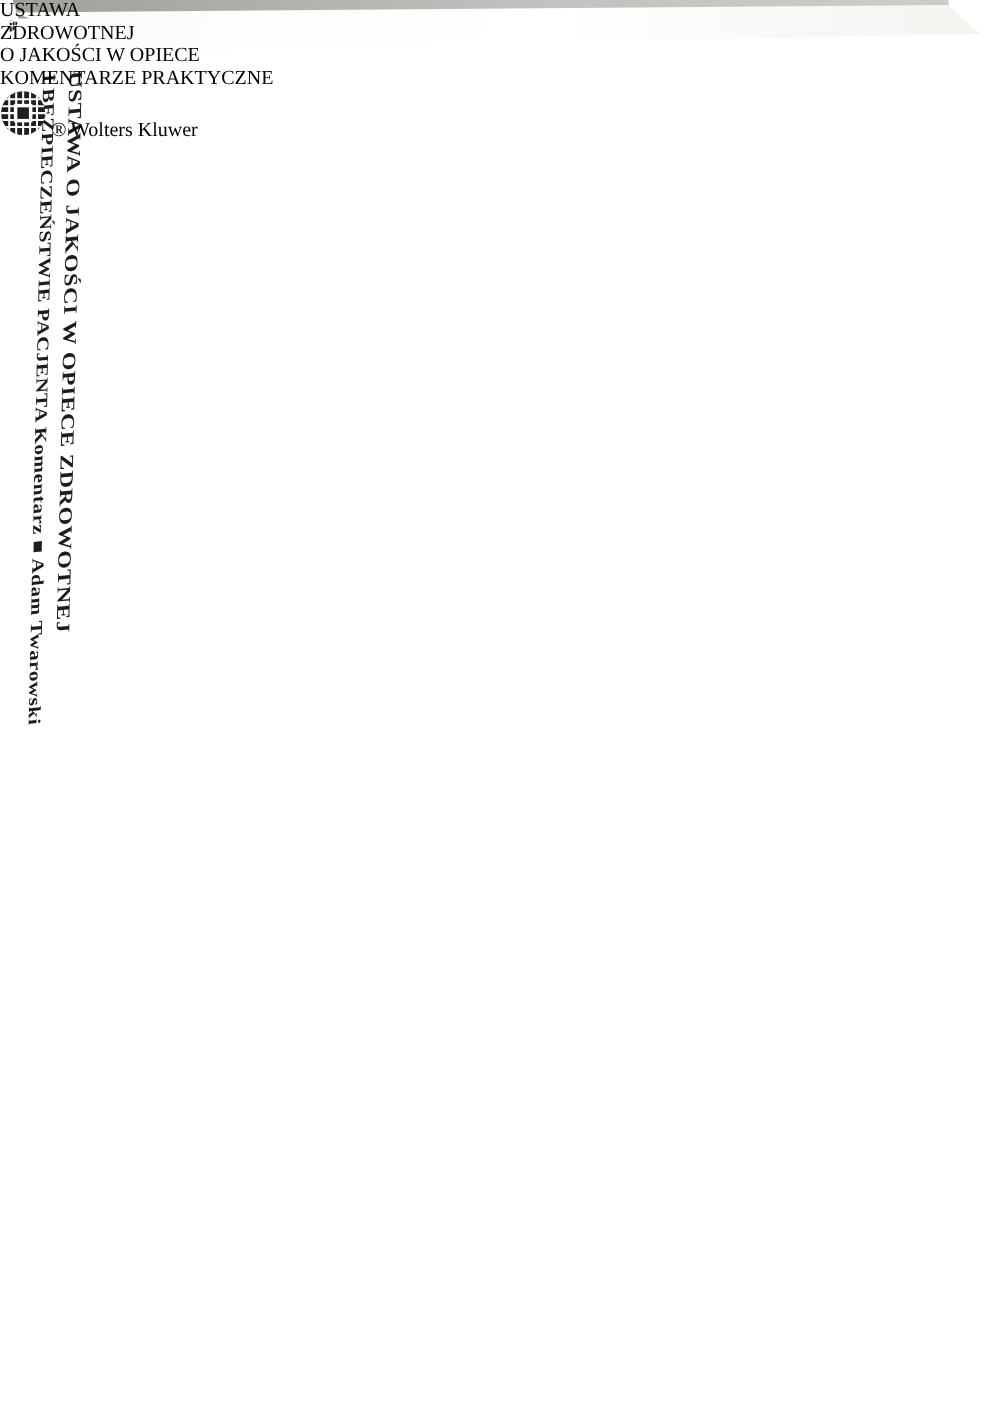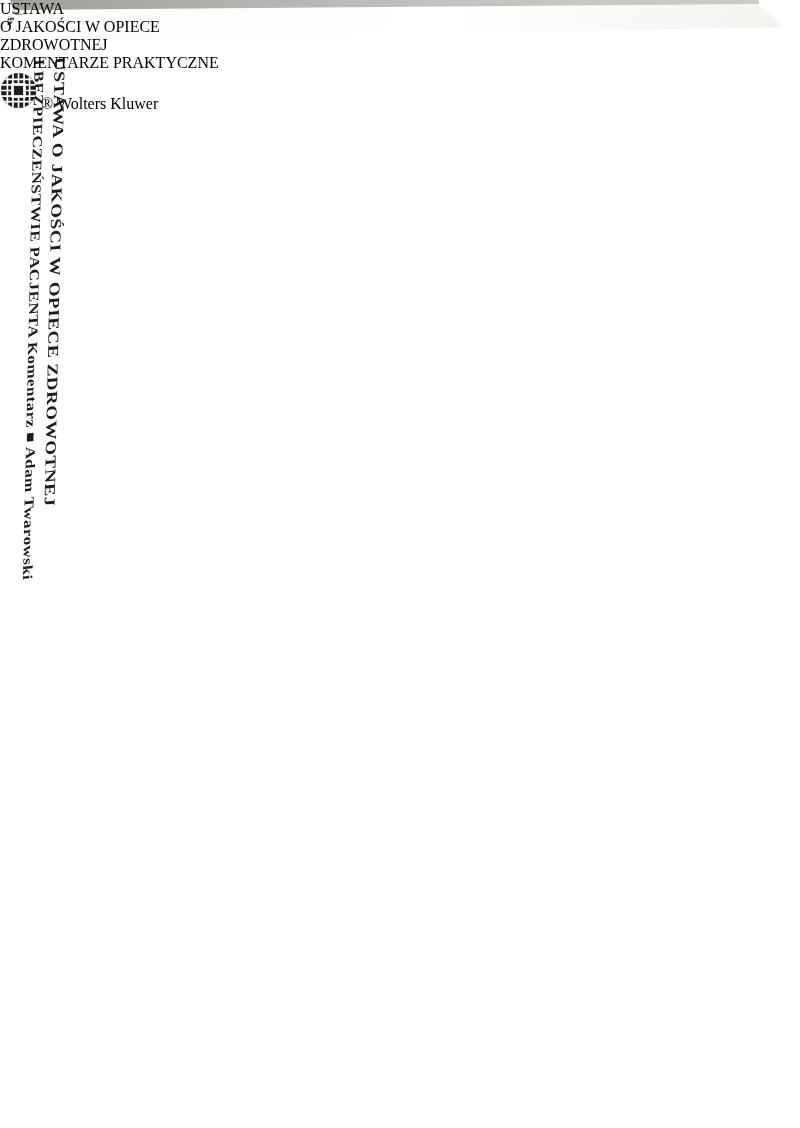--- a/index.html
+++ b/index.html
@@ -131,22 +131,22 @@
         </g>
       </svg>
     </div>
   </div>
 
   <div class="layer cover">
     <div class="cover-right-fold"></div>
 
     <div class="title-block">
       <div>USTAWA</div>
+      <div>ZDROWOTNEJ</div>
       <div>O JAKOŚCI W OPIECE</div>
-      <div>ZDROWOTNEJ</div>
     </div>
 
 
 
     <div class="gold-bar b1"></div>
     <div class="gold-bar b2"></div>
 
     <div class="series">KOMENTARZE PRAKTYCZNE</div>
 
     <div class="gold-bar b3"></div>

